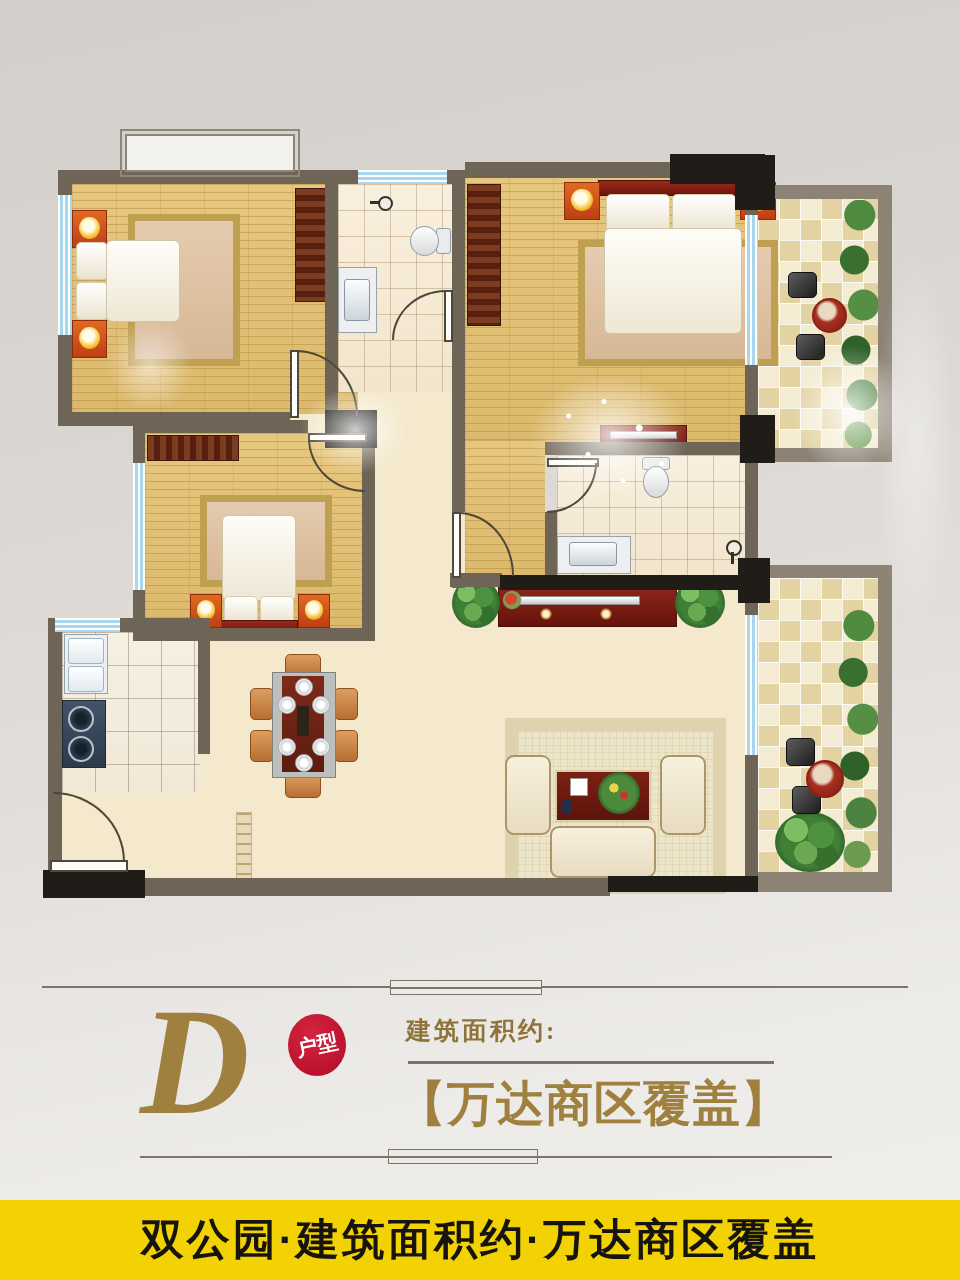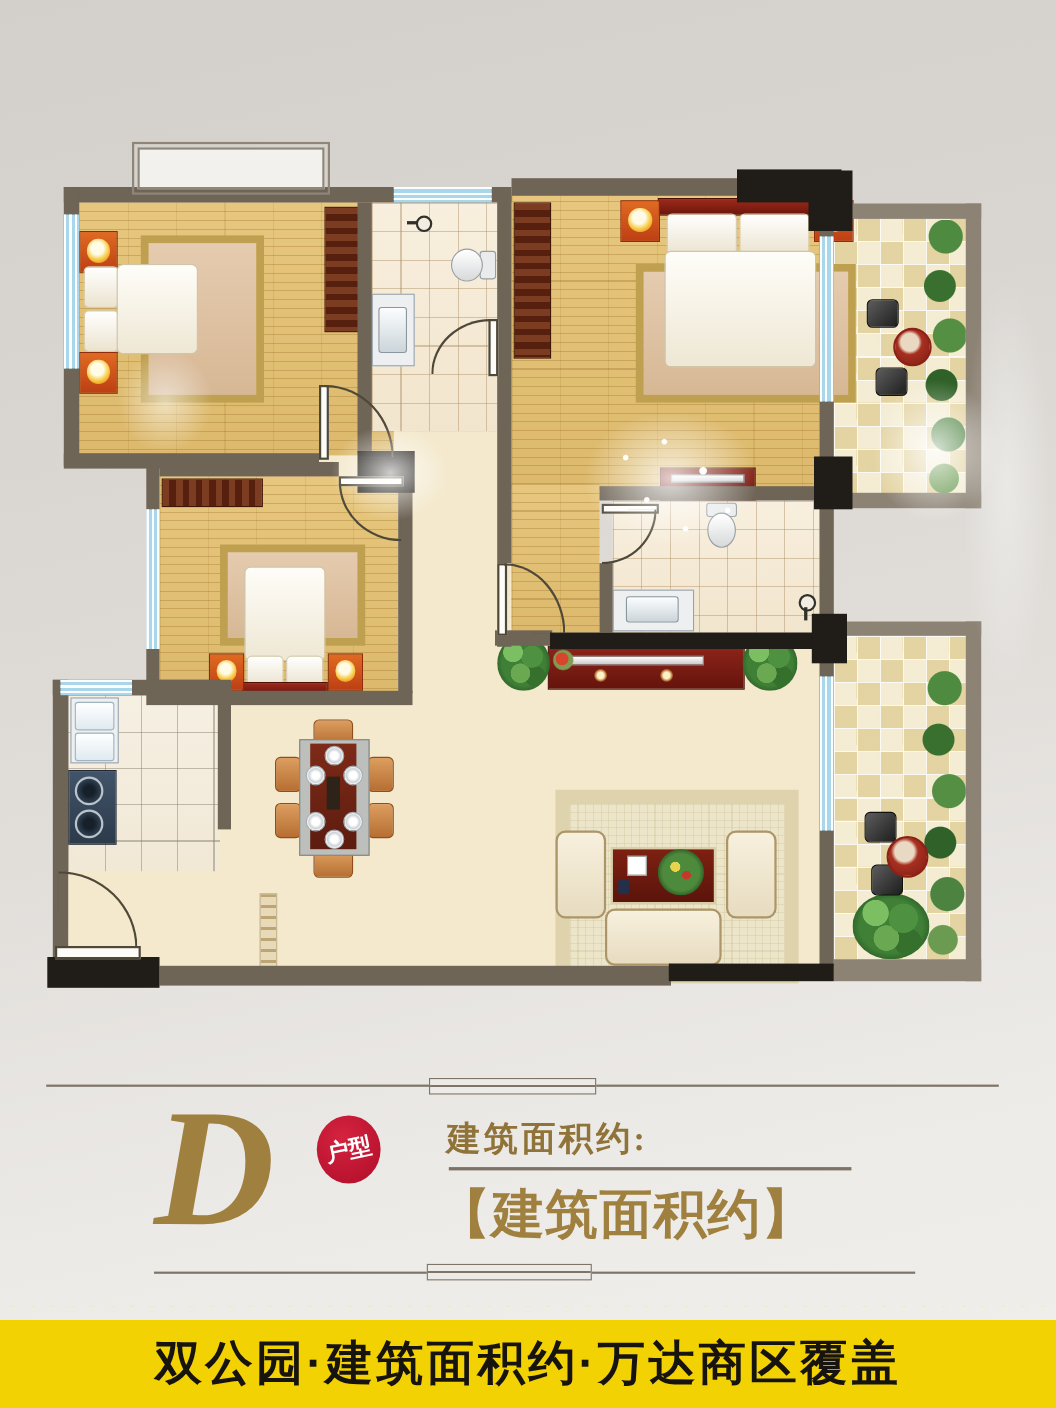--- a/index.html
+++ b/index.html
@@ -308,23 +308,23 @@
 <div class="a glare" style="left:860px;top:180px;width:110px;height:520px;opacity:.5"></div>
 
 <div class="a divline" style="left:42px;top:986px;width:866px"></div>
 <div class="a divbox" style="left:390px;top:980px;width:150px;height:13px;background-color:#edebe8"></div>
 
 <div class="a gold-serif" style="left:140px;top:990px;font-size:152px;line-height:.95;font-style:italic;font-weight:bold">D</div>
 <div class="a badge" style="left:288px;top:1014px;width:58px;height:62px">
   <span>户型</span>
 </div>
 
-<div class="a gold-serif" style="left:406px;top:1014px;font-size:31px;font-weight:bold;letter-spacing:3px;color:#8f7339">建筑面积约:</div>
+<div class="a gold-serif" style="left:406px;top:1014px;font-size:25px;font-weight:bold;letter-spacing:3px;color:#8f7339">建筑面积约:</div>
 <div class="a" style="left:408px;top:1061px;width:366px;height:3px;background:#7c7265"></div>
-<div class="a gold-serif" style="left:398px;top:1072px;font-size:48px;font-weight:bold;letter-spacing:1px">【建筑面积约】</div>
+<div class="a gold-serif" style="left:398px;top:1072px;font-size:48px;font-weight:bold;letter-spacing:1px">【万达商区覆盖】</div>
 
 <div class="a divline" style="left:140px;top:1156px;width:692px"></div>
 <div class="a divbox" style="left:388px;top:1149px;width:148px;height:13px;background-color:#edebe8"></div>
 
 <div class="a zz" style="left:0;top:1188px;width:960px;height:14px"></div>
 <div class="a banner" style="left:0;top:1200px;width:960px;height:80px">
   <span>双公园·建筑面积约·万达商区覆盖</span>
 </div>
 
 </body></html>

